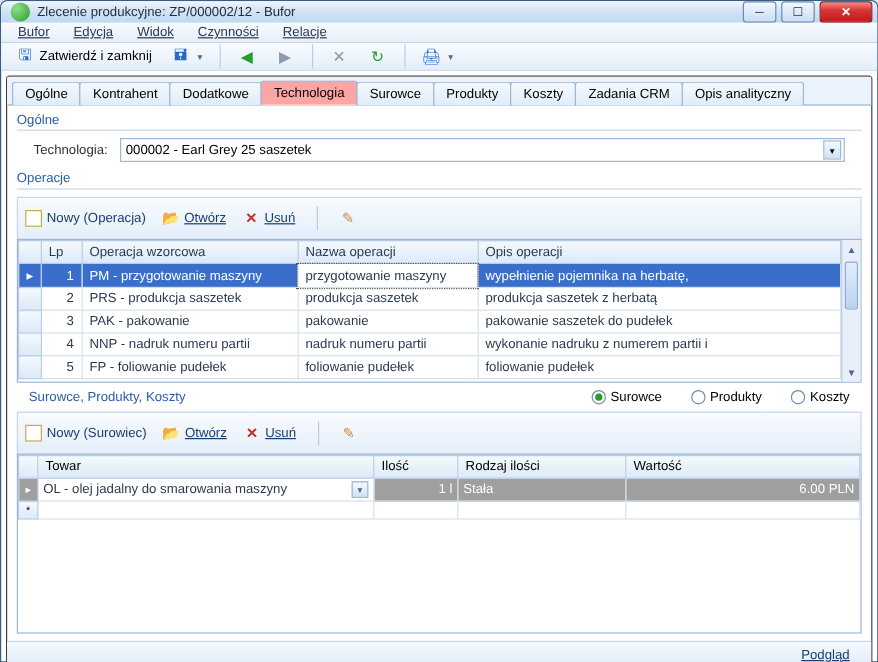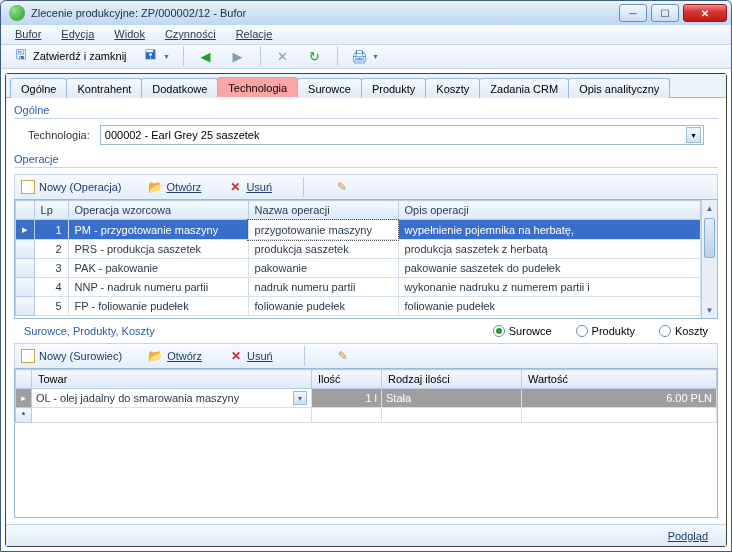--- a/index.html
+++ b/index.html
@@ -36,21 +36,21 @@
 .pane { flex: 1; padding: 6px 8px; display: flex; flex-direction: column; overflow: hidden; }
 
 .group-label { color: #2b5da7; margin-bottom: 2px; }
 .hr { border-top: 1px solid #c5d6eb; margin-bottom: 6px; }
 
 .tech-row { display: flex; align-items: center; gap: 10px; padding: 0 14px 8px; }
 .tech-row label { color: #333; }
 .combo { flex: 1; height: 20px; border: 1px solid #9db7d6; background: #fff; display: flex; align-items: center; justify-content: space-between; padding: 0 2px 0 4px; }
 .combo .cbtn { width: 15px; height: 16px; background: linear-gradient(#f4f9fe,#d0e1f3); border: 1px solid #9db7d6; display: flex; align-items: center; justify-content: center; font-size: 8px; cursor: pointer; }
 
-.subtoolbar { height: 26px; background: linear-gradient(#f8fbff,#e4eef9); border: 1px solid #c5d6eb; display: flex; align-items: center; padding: 0 6px; gap: 27px; }
+.subtoolbar { height: 36px; background: linear-gradient(#f8fbff,#e4eef9); border: 1px solid #c5d6eb; display: flex; align-items: center; padding: 0 6px; gap: 14px; }
 .subtoolbar .lnk { color: #1b3c6e; display: flex; align-items: center; gap: 4px; cursor: pointer; }
 .subtoolbar .lnk .ul { text-decoration: underline; }
 .sicon { width: 14px; height: 14px; display: inline-flex; align-items: center; justify-content: center; font-size: 12px; }
 .sicon.new { background: #fff; border: 1px solid #c9a84a; }
 .sicon.open { color: #c9a84a; }
 .sicon.del { color: #cc2a2a; font-weight: bold; }
 .sicon.edit { color: #c9883e; }
 
 .grid-wrap { border: 1px solid #9db7d6; height: 120px; display: flex; position: relative; margin-top: -1px; }
 .grid { flex: 1; overflow: hidden; }

